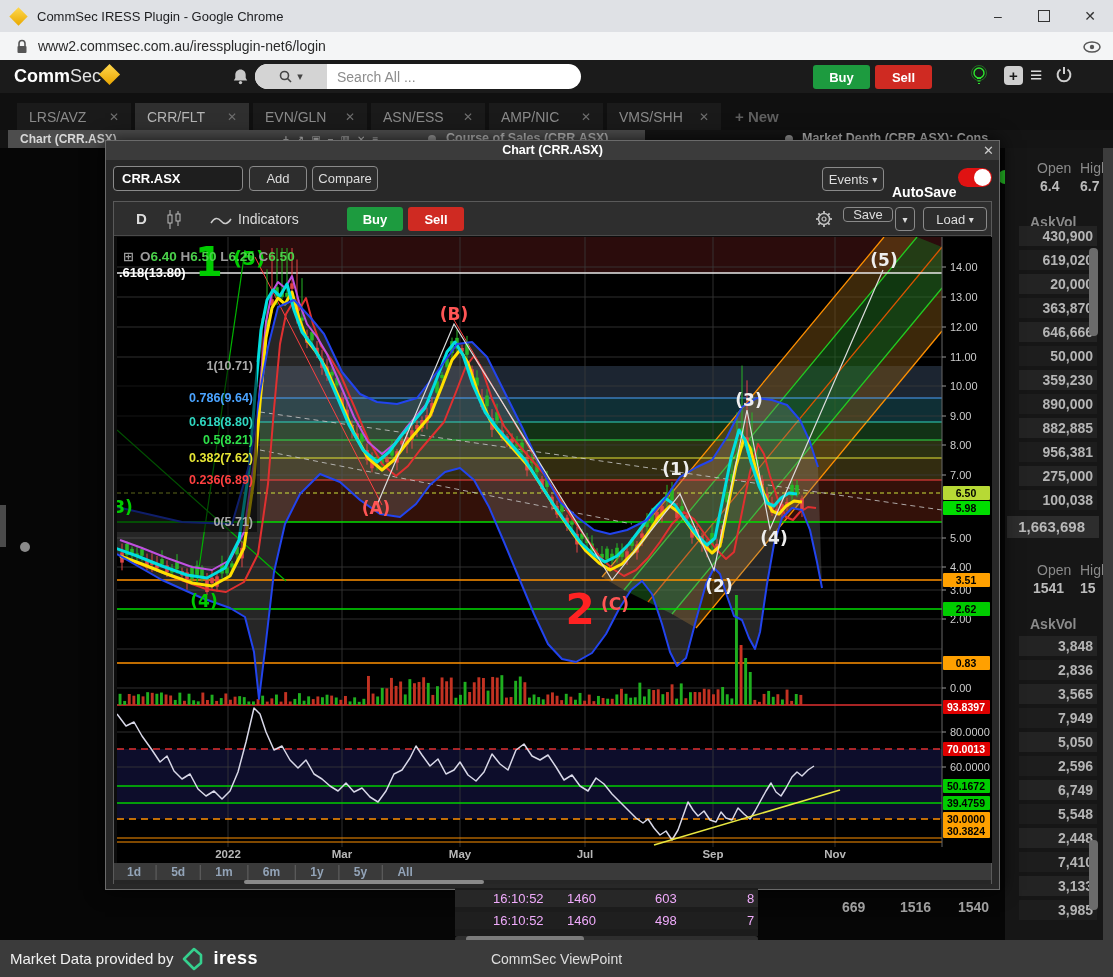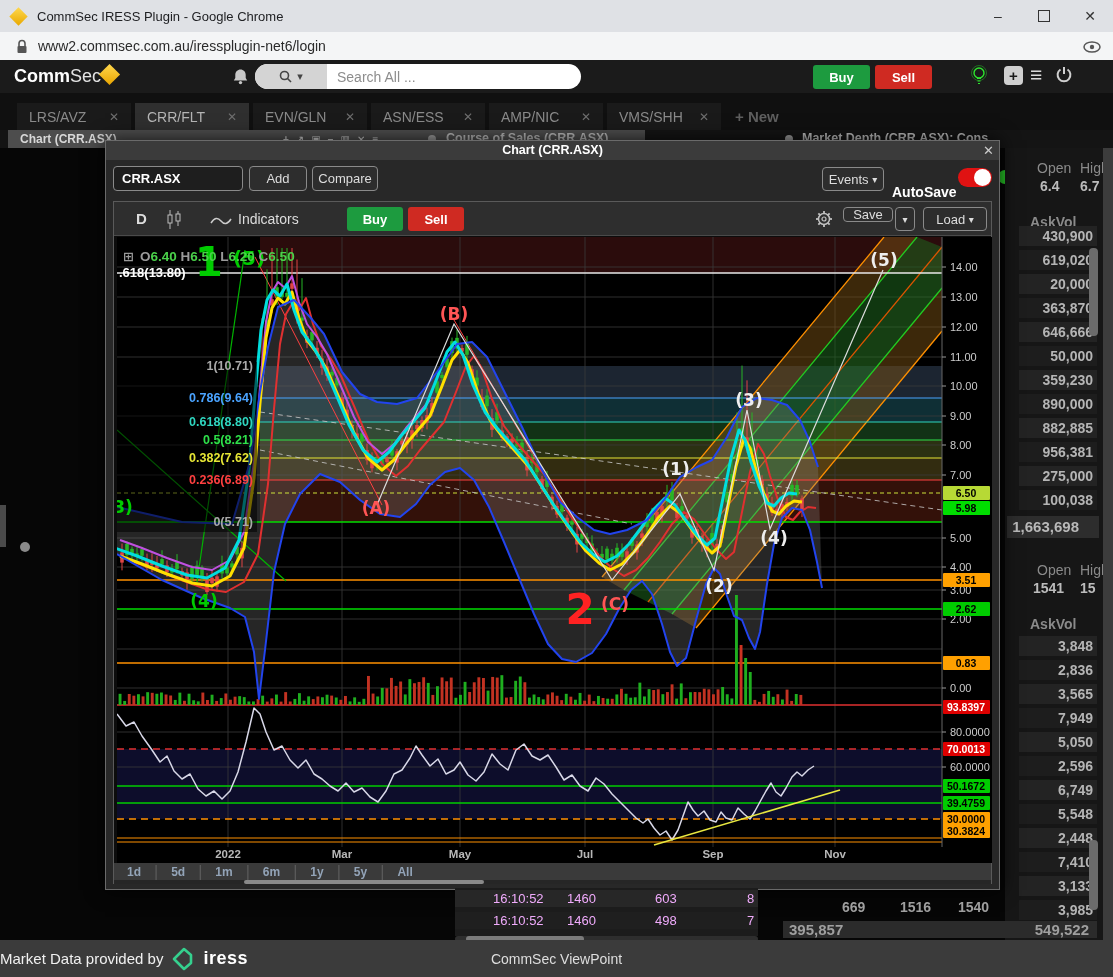--- a/index.html
+++ b/index.html
@@ -47,21 +47,21 @@
   
   .cos{left:455px;top:888px;width:303px;height:48px;background:#1c1c1c;}
   .cosrow{position:absolute;left:0;width:303px;height:17px;background:#262626;color:#f0abfc;font-size:13px;}
   .cosrow span{position:absolute;}
   .hscroll{left:455px;top:936px;width:303px;height:6px;background:#2e2e2e;border-radius:3px;}
   .hthumb{position:absolute;left:11px;top:0;width:118px;height:6px;background:#7b7b7b;border-radius:3px;}
   .btotal{left:783px;top:921px;width:314px;height:17px;background:#2b2b2b;color:#9f9f9f;font-size:15px;font-weight:700;}
   .bidrow{left:828px;top:899px;width:180px;height:16px;color:#9f9f9f;font-size:14px;font-weight:700;}
   
   .statusbar{left:0;top:940px;width:1113px;height:37px;background:#3b3b3b;display:flex;align-items:center;}
-  .sbleft{color:#f0f0f0;font-size:15px;display:flex;align-items:center;gap:8px;justify-content:flex-end;}
+  .sbleft{margin-left:10px;color:#f0f0f0;font-size:15px;display:flex;align-items:center;gap:8px;justify-content:flex-end;}
   .iresstxt{color:#fff;font-weight:700;font-size:18px;letter-spacing:.5px;}
   .sbcenter{position:absolute;left:0;width:1113px;text-align:center;color:#dedede;font-size:14px;}
   
   .dialog{left:105px;top:140px;width:895px;height:750px;background:#282828;border:1px solid #6a6a6a;box-shadow:0 0 18px rgba(0,0,0,.8);box-sizing:border-box;}
   .dtitle{position:absolute;left:0;top:0;width:100%;height:19px;background:#3b3b3b;color:#fff;font-size:12.5px;font-weight:700;text-align:center;line-height:19px;}
   .dtitledot{position:absolute;left:8px;top:5px;width:9px;height:9px;border-radius:50%;background:#8f8f8f;}
   .dclose{position:absolute;right:5px;top:2px;color:#ccc;font-size:13px;font-weight:700;}
   .btn{position:absolute;background:#2d2d2d;border:1px solid #8a8a8a;border-radius:4px;color:#ddd;font-size:13px;display:flex;align-items:center;justify-content:center;box-sizing:border-box;}
   .symbox{font-weight:700;justify-content:flex-start;padding-left:8px;background:#1e1e1e;color:#fff;}
   .toggle{position:absolute;width:34px;height:19px;border-radius:10px;background:#e01212;}
@@ -206,21 +206,21 @@
         <div class="drow" style="top: 150px; background: rgb(29, 29, 29);">363,870</div>
         <div class="drow" style="top: 174px; background: rgb(35, 35, 35);">646,666</div>
         <div class="drow" style="top: 198px; background: rgb(29, 29, 29);">50,000</div>
         <div class="drow" style="top: 222px; background: rgb(35, 35, 35);">359,230</div>
         <div class="drow" style="top: 246px; background: rgb(29, 29, 29);">890,000</div>
         <div class="drow" style="top: 270px; background: rgb(35, 35, 35);">882,885</div>
         <div class="drow" style="top: 294px; background: rgb(29, 29, 29);">956,381</div>
         <div class="drow" style="top: 318px; background: rgb(35, 35, 35);">275,000</div>
         <div class="drow" style="top: 342px; background: rgb(29, 29, 29);">100,038</div>
       </div>
-    <div class="dtotal" style="top:368px;text-align:right;padding-right:20px;box-sizing:border-box">1,663,698</div>
+    <div class="dtotal" style="top:368px;text-align:right;padding-right:14px;box-sizing:border-box">1,663,698</div>
     <div class="sthumb" style="top:100px;height:88px"></div>
 
     <div class="dh" style="left:32px;top:414px">Open</div>
     <div class="dh" style="left:75px;top:414px">High</div>
     <div class="dv" style="left:28px;top:432px">1541</div>
     <div class="dv" style="left:75px;top:432px">15</div>
     <div class="dh" style="left:25px;top:468px;font-weight:700">AskVol</div>
     <div id="depthBotRows">
         <div class="drow" style="top: 488px; background: rgb(35, 35, 35);">3,848</div>
         <div class="drow" style="top: 512px; background: rgb(29, 29, 29);">2,836</div>
@@ -905,24 +905,20 @@
       </div>
     </div>
   <div class="abs hscroll">
       <div class="hthumb"></div>
     </div>
   <div class="abs bidrow" id="bidrow">
       <span style="position: absolute; left: 14px;">669</span>
       <span style="position: absolute; left: 72px;">1516</span>
       <span style="position: absolute; left: 130px;">1540</span>
     </div>
-  <div class="abs btotal">
-    <span style="position:absolute;left:6px">395,857</span>
-    <span style="position:absolute;right:8px">549,522</span>
-  </div>
 
   <div class="abs statusbar">
     <div class="sbcenter">CommSec ViewPoint</div>
     <div class="sbleft">
       <span>Market Data provided by</span>
       <svg width="24" height="24">
         <path d="M13 2 L3 12 L13 22 L20 16 L20 8 Z" fill="none" stroke="#35d08e" stroke-width="2.6" stroke-linejoin="round"></path>
       </svg>
       <span class="iresstxt">iress</span>
     </div>

